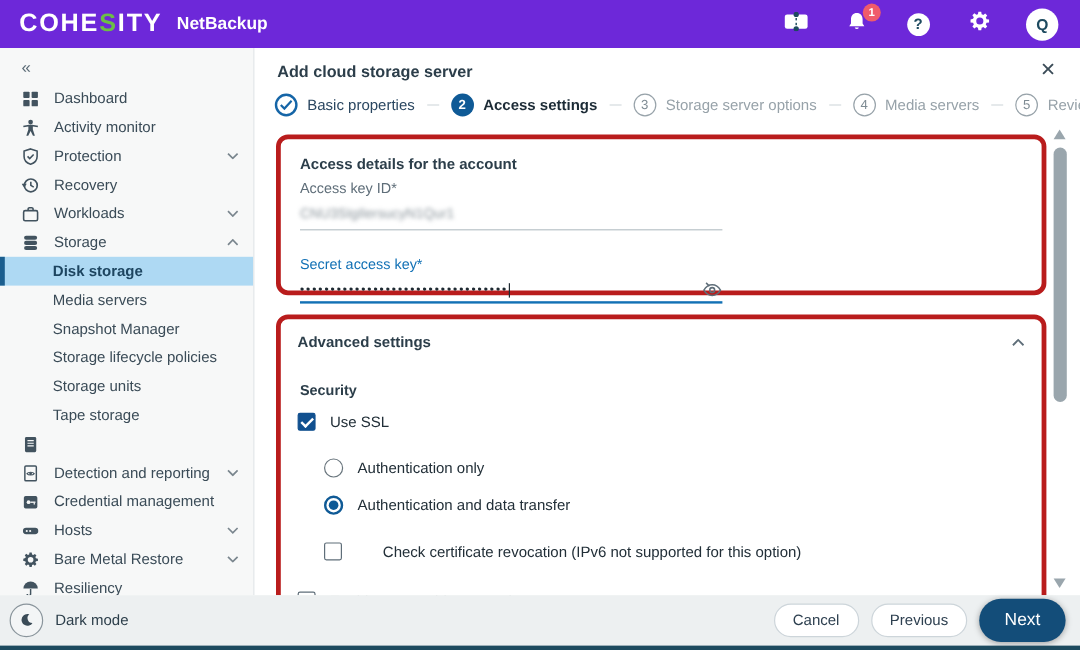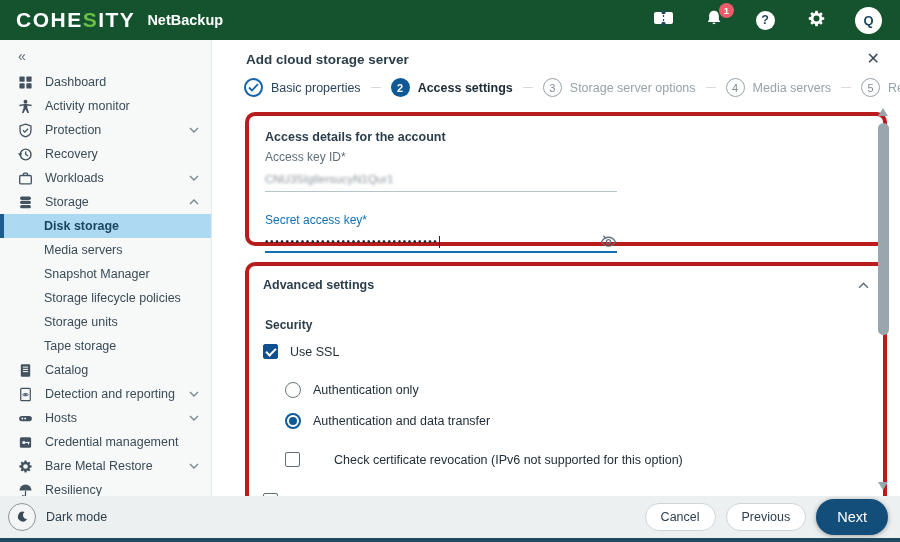--- a/index.html
+++ b/index.html
@@ -2,21 +2,21 @@
 <html><head>
 <meta charset="utf-8">
 <style>
   * { margin:0; padding:0; box-sizing:border-box; }
   html,body { width:900px; height:542px; }
   body {
     font-family:"Liberation Sans", sans-serif;
     position:relative; background:#fff; overflow:hidden; color:#2c3e4a;
   }
   
-  .topbar { position:absolute; top:0; left:0; right:0; height:40px; background:#14532d;
+  .topbar { position:absolute; top:0; left:0; right:0; height:40px; background:#6d28d9;
     display:flex; align-items:center; padding:0 16px; z-index:9; }
   .brand { color:#fff; font-size:21px; font-weight:bold; letter-spacing:1.5px; cursor:pointer; }
   .brand .accent { color:#6cbe45; }
   .product { color:#fff; font-size:14.5px; font-weight:bold; margin-left:12px; }
   .topbar-icons { margin-left:auto; display:flex; align-items:center; gap:27px; padding-right:2px; }
   .tb-btn { position:relative; width:24px; height:24px; display:flex; align-items:center; justify-content:center; cursor:pointer; }
   .badge { position:absolute; top:-5px; right:-8px; min-width:15px; height:15px; border-radius:8px;
     background:#ef5b6b; color:#fff; font-size:9.5px; font-weight:bold; display:flex; align-items:center; justify-content:center; padding:0 3px; }
   .help-circle { width:19px; height:19px; border-radius:50%; background:#fff; color:#1d4a5f;
     font-weight:bold; font-size:12.5px; display:flex; align-items:center; justify-content:center; }
@@ -28,21 +28,21 @@
   .collapse-btn { margin:8px 0 4px 18px; height:18px; color:#5a6a75; font-size:14px; cursor:pointer; width:20px; }
   .nav-item { height:24px; display:flex; align-items:center; padding:0 12px 0 17px;
     font-size:12.5px; color:#3a4b57; cursor:pointer; position:relative; white-space:nowrap; }
   .nav-icon { width:16px; height:16px; margin-right:12px; display:flex; align-items:center; justify-content:center; color:#42535f; flex:none; }
   .nav-label { flex:1; overflow:hidden; }
   .chev { margin-left:auto; display:flex; align-items:center; }
   .nav-item.child { padding-left:44px; }
   .nav-item.selected { background:#aed9f3; color:#1d4560; font-weight:bold; }
   .nav-item.selected::before { content:""; position:absolute; left:0; top:0; bottom:0; width:4px; background:#1b5e8e; }
   
-  .main { position:absolute; top:40px; left:213px; right:0; bottom:46px; background:#fff;margin-left:15px; }
+  .main { position:absolute; top:40px; left:213px; right:0; bottom:46px; background:#fff; }
   .panel-header { display:flex; align-items:center; padding:11px 20px 2px 18px; }
   .panel-title { font-size:13.5px; font-weight:bold; color:#2c3e4a; }
   .close-btn { margin-left:auto; color:#3a4b57; font-size:16px; line-height:1; cursor:pointer; }
   .stepper { display:flex; align-items:center; padding:9px 24px 8px 16px; }
   .step { display:flex; align-items:center; gap:8px; cursor:pointer; flex:none; }
   .step-circle { width:19px; height:19px; border-radius:50%; display:flex; align-items:center;
     justify-content:center; font-size:11px; flex:none; }
   .step.complete .step-circle { border:2px solid #1565a7; }
   .step.active .step-circle { background:#0f5a96; color:#fff; font-weight:bold; }
   .step.pending .step-circle { border:1.5px solid #97a2a9; color:#7e8b93; }
@@ -236,62 +236,61 @@
   </div>
   <div class="nav-item">
     <span class="nav-icon">
         <svg width="15" height="15" viewBox="0 0 16 16">
           <rect x="3" y="1.3" width="10" height="13.4" rx="1.2" fill="currentColor"></rect>
           <line x1="5.2" y1="4.4" x2="10.8" y2="4.4" stroke="#f7f8f8" stroke-width="1.1"></line>
           <line x1="5.2" y1="6.8" x2="10.8" y2="6.8" stroke="#f7f8f8" stroke-width="1.1"></line>
           <line x1="5.2" y1="9.2" x2="10.8" y2="9.2" stroke="#f7f8f8" stroke-width="1.1"></line>
         </svg>
       </span>
-    <span class="nav-label">Catalog</span>
   </div>
   <div class="nav-item">
     <span class="nav-icon">
         <svg width="15" height="15" viewBox="0 0 16 16">
           <rect x="2.9" y="1.4" width="10.2" height="13.2" rx="1" fill="none" stroke="currentColor" stroke-width="1.3"></rect>
           <path d="M4.8,8.2 C5.9,6.5 10.1,6.5 11.2,8.2 C10.1,9.9 5.9,9.9 4.8,8.2Z" fill="none" stroke="currentColor" stroke-width="1"></path>
           <circle cx="8" cy="8.2" r="1.2" fill="currentColor"></circle>
         </svg>
       </span>
     <span class="nav-label">Detection and reporting</span>
-    <span class="chev">
-        <svg width="10" height="6" viewBox="0 0 10 6">
-          <path d="M1,1 5,5 9,1" fill="none" stroke="#7a868e" stroke-width="1.4"></path>
-        </svg>
-      </span>
-  </div>
-  <div class="nav-item">
-    <span class="nav-icon">
-        <svg width="15" height="15" viewBox="0 0 16 16">
-          <rect x="1.2" y="5.2" width="13.6" height="5.6" rx="2.8" fill="currentColor"></rect>
-          <circle cx="4.6" cy="8" r="0.95" fill="#f7f8f8"></circle>
-          <circle cx="7.6" cy="8" r="0.95" fill="#f7f8f8"></circle>
-        </svg>
-      </span>
-    <span class="nav-label">Hosts</span>
     <span class="chev">
         <svg width="10" height="6" viewBox="0 0 10 6">
           <path d="M1,1 5,5 9,1" fill="none" stroke="#7a868e" stroke-width="1.4"></path>
         </svg>
       </span>
   </div>
   <div class="nav-item">
     <span class="nav-icon">
         <svg width="15" height="15" viewBox="0 0 16 16">
           <rect x="2" y="2.4" width="12" height="11.2" rx="1.6" fill="currentColor"></rect>
           <circle cx="6.2" cy="8" r="1.7" fill="#f7f8f8"></circle>
           <rect x="7.9" y="7.4" width="4.4" height="1.2" fill="#f7f8f8"></rect>
           <rect x="10.7" y="8.4" width="1.1" height="1.7" fill="#f7f8f8"></rect>
         </svg>
       </span>
     <span class="nav-label">Credential management</span>
+  </div>
+  <div class="nav-item">
+    <span class="nav-icon">
+        <svg width="15" height="15" viewBox="0 0 16 16">
+          <rect x="1.2" y="5.2" width="13.6" height="5.6" rx="2.8" fill="currentColor"></rect>
+          <circle cx="4.6" cy="8" r="0.95" fill="#f7f8f8"></circle>
+          <circle cx="7.6" cy="8" r="0.95" fill="#f7f8f8"></circle>
+        </svg>
+      </span>
+    <span class="nav-label">Hosts</span>
+    <span class="chev">
+        <svg width="10" height="6" viewBox="0 0 10 6">
+          <path d="M1,1 5,5 9,1" fill="none" stroke="#7a868e" stroke-width="1.4"></path>
+        </svg>
+      </span>
   </div>
   <div class="nav-item">
     <span class="nav-icon">
         <svg width="15" height="15" viewBox="0 0 16 16">
           <path fill="currentColor" fill-rule="evenodd" d="M9,1.5H7l-.3,1.7a5,5 0 0 0-1.1.5L4.2,2.6 2.8,4l1,1.4a5,5 0 0 0-.5,1.1L1.5,7v2l1.8.3a5,5 0 0 0 .5,1.1l-1,1.4 1.4,1.4 1.4-1a5,5 0 0 0 1.1.5L7,14.5h2l.3-1.8a5,5 0 0 0 1.1-.5l1.4,1 1.4-1.4-1-1.4a5,5 0 0 0 .5-1.1L14.5,9V7l-1.8-.3a5,5 0 0 0-.5-1.1l1-1.4L11.8,2.8,10.4,3.8a5,5 0 0 0-1.1-.5ZM8,5.5A2.5,2.5 0 1 1 8,10.5 2.5,2.5 0 0 1 8,5.5Z"></path>
         </svg>
       </span>
     <span class="nav-label">Bare Metal Restore</span>
     <span class="chev">
         <svg width="10" height="6" viewBox="0 0 10 6">

